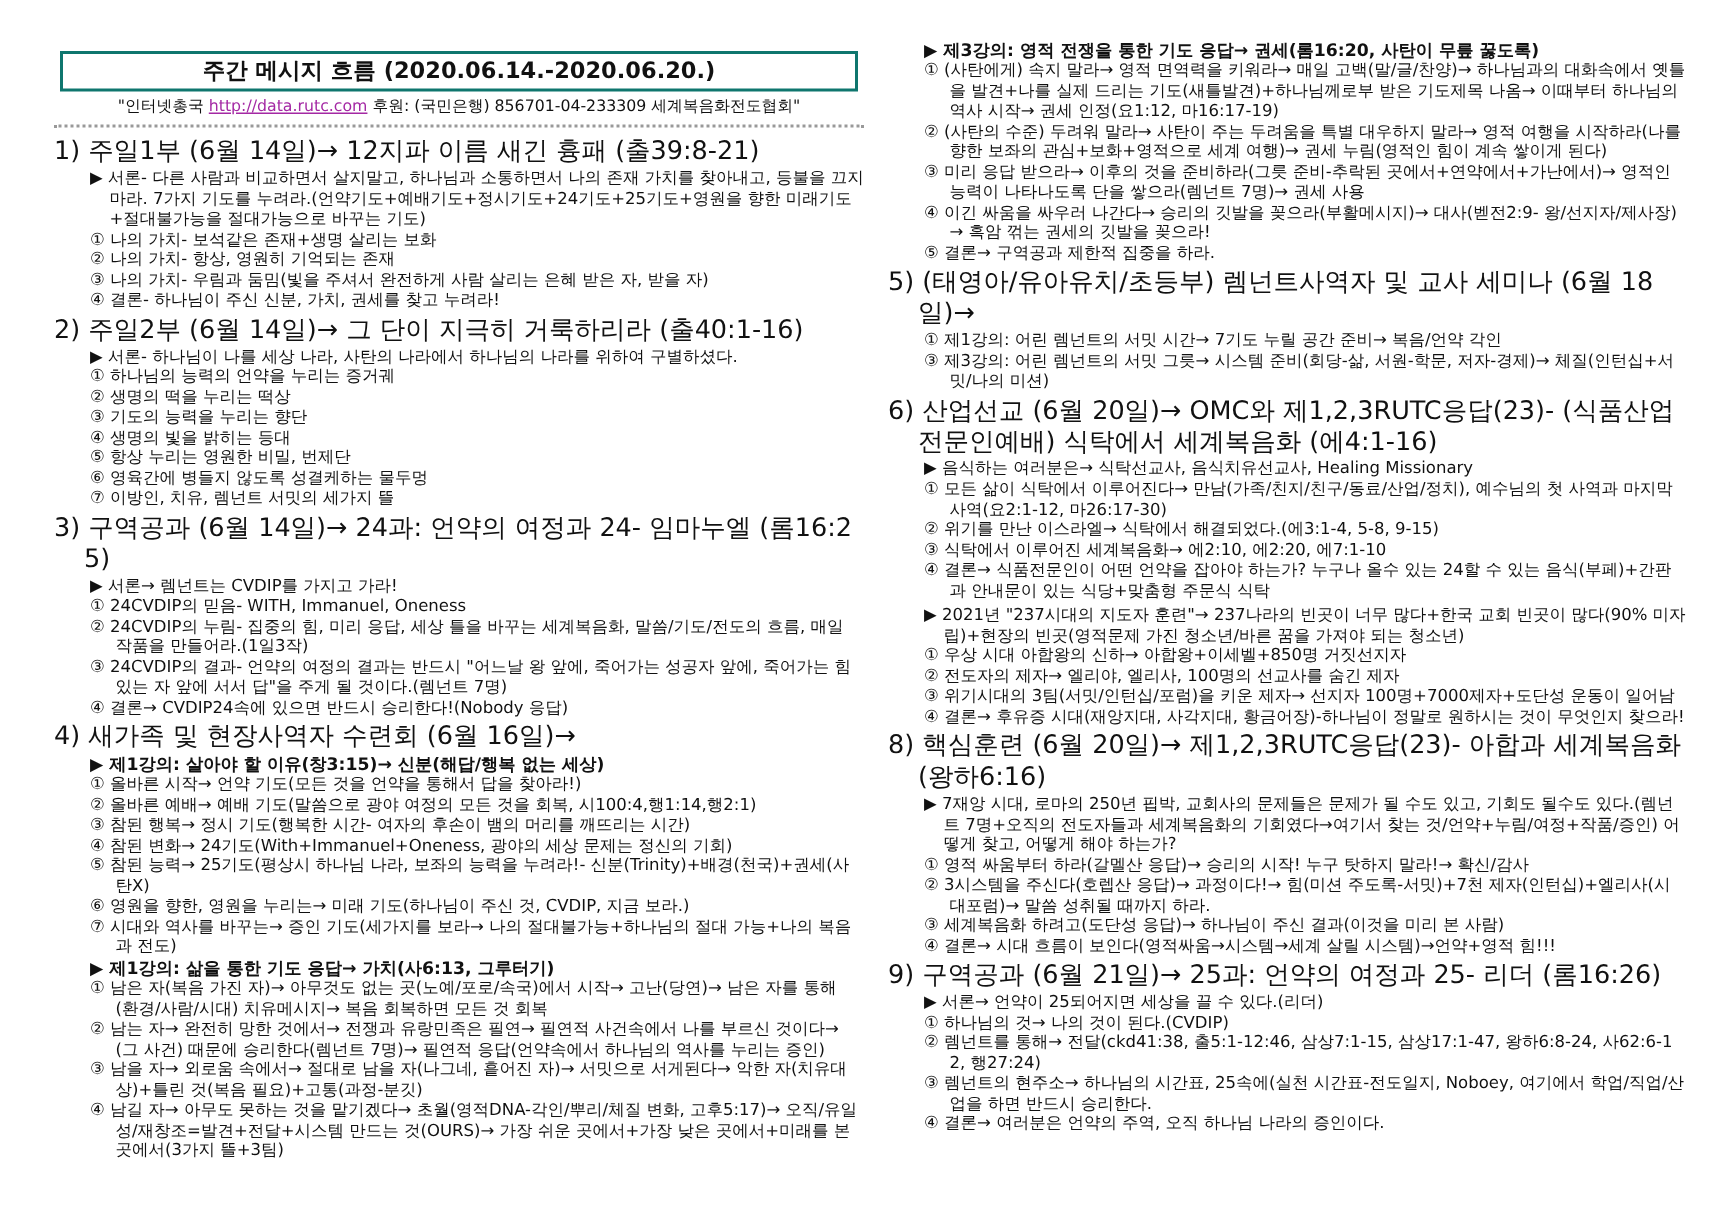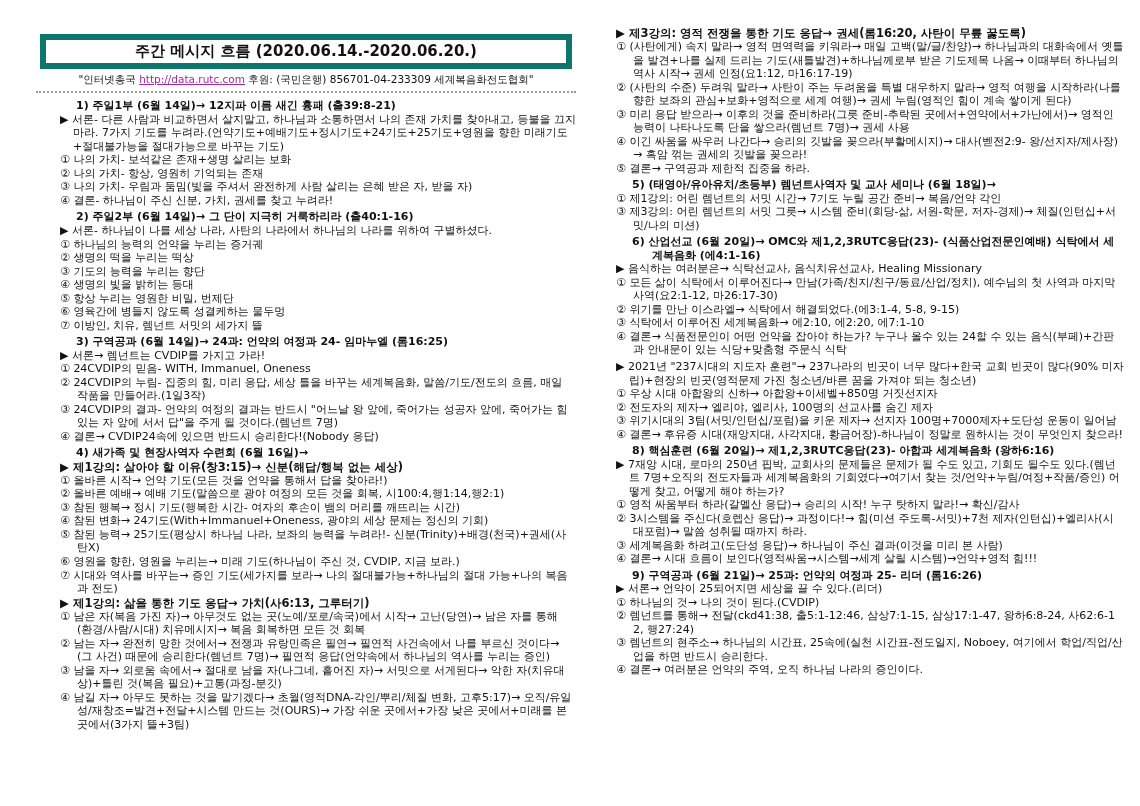--- a/index.html
+++ b/index.html
@@ -8,34 +8,33 @@
     font-family:"DejaVu Sans","Liberation Sans",sans-serif;
     font-size:11px;line-height:1.23;
     -webkit-font-smoothing:antialiased;
     overflow:hidden;position:relative;
   }
   .page{position:absolute;inset:0;background:#fff;}
   .col{position:absolute;top:28px;}
   .col-left{left:36px;width:540px;}
   .col-right{left:592px;width:532px;top:26px;}
   .header-box{
-    border:6px solid #0f766e;margin:6px 4px 3px 4px;padding:2px 0 3px 0;
+    border:2px solid #0f766e;margin:6px 4px 3px 4px;padding:2px 0 3px 0;
     text-align:center;font-weight:bold;font-size:15px;letter-spacing:0;
   }
   .header-sub{
     text-align:center;font-size:10.5px;padding:1px 0 5px 0;margin:0 0 6px 0;
     border-bottom:2px dotted #999;
   }
   .header-sub .url{color:#a428a4;text-decoration:underline;margin-top:20px;}
   .block{margin-bottom:3px;}
   .block-title{
-    font-weight:bold;font-size:11px;
+    font-weight:normal;font-size:17px;
     padding-left:20px;text-indent:-20px;
     word-break:break-all;
-    margin-left:40px;
   }
   .line{
     margin-left:24px;padding-left:17px;text-indent:-17px;
     word-break:break-all;
   }
   .line.intro{margin-left:20px;text-indent:-13px;}
   .line.bold{font-weight:bold;font-size:11.5px;}
   .marker{white-space:nowrap;}
 </style>
 </head>

